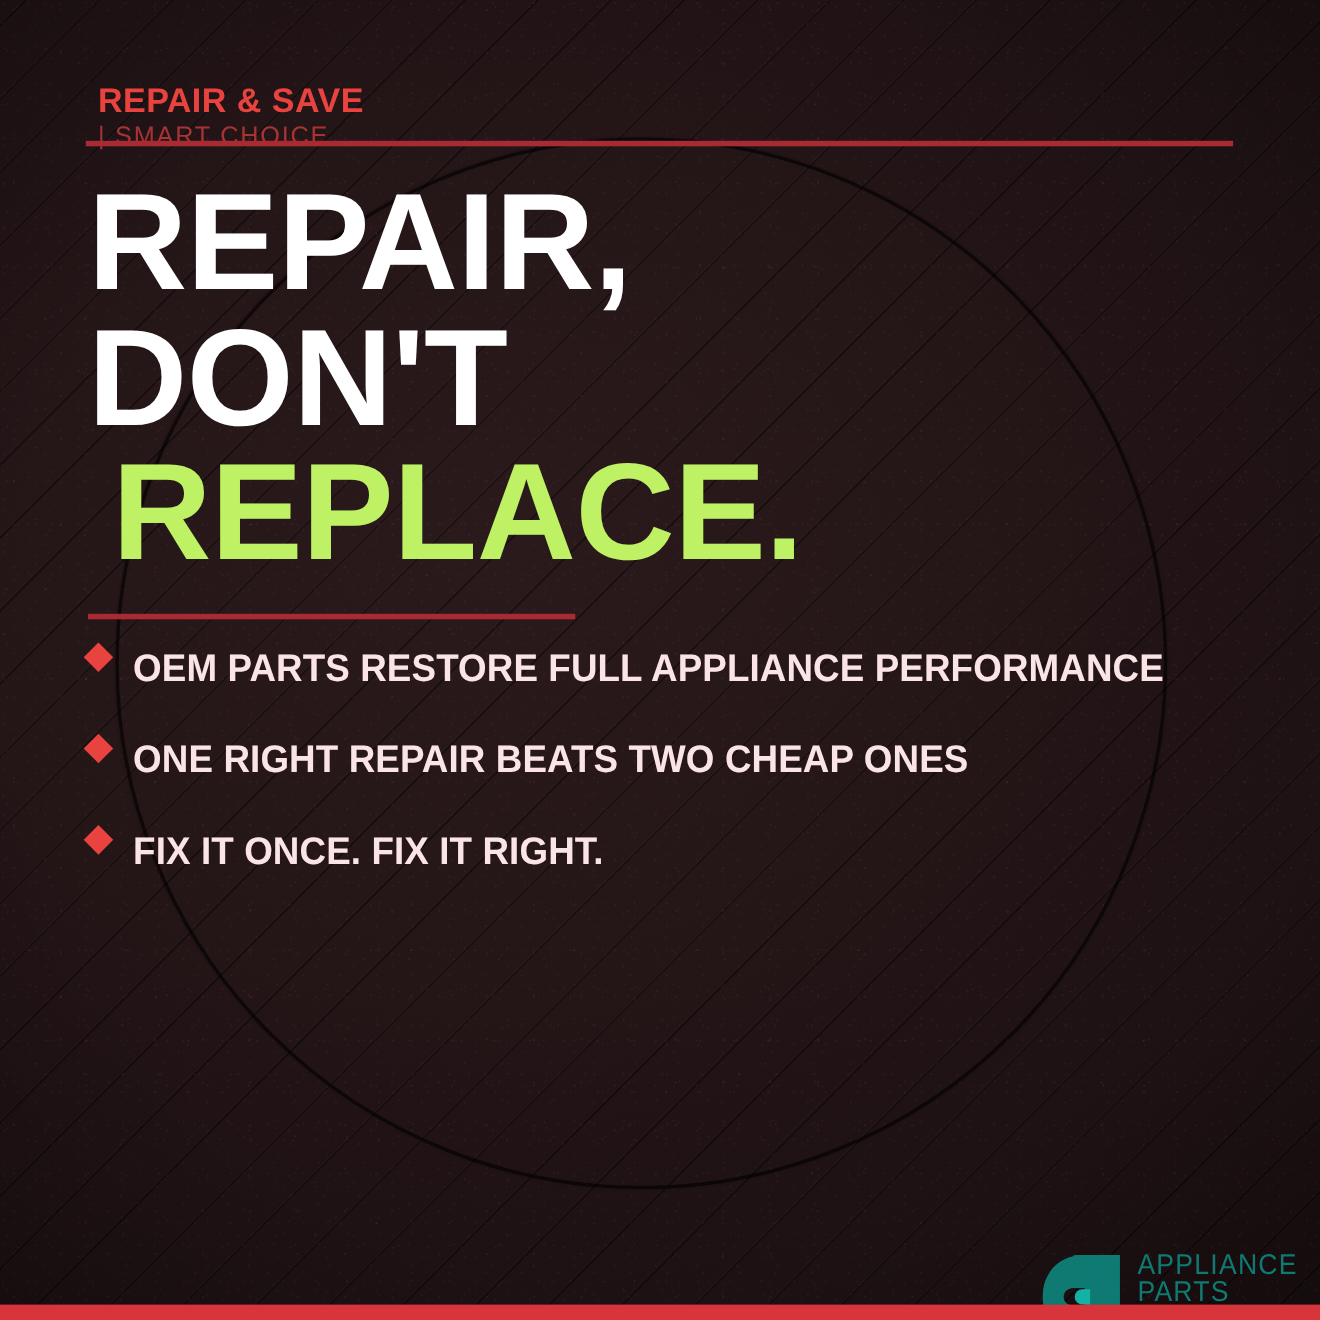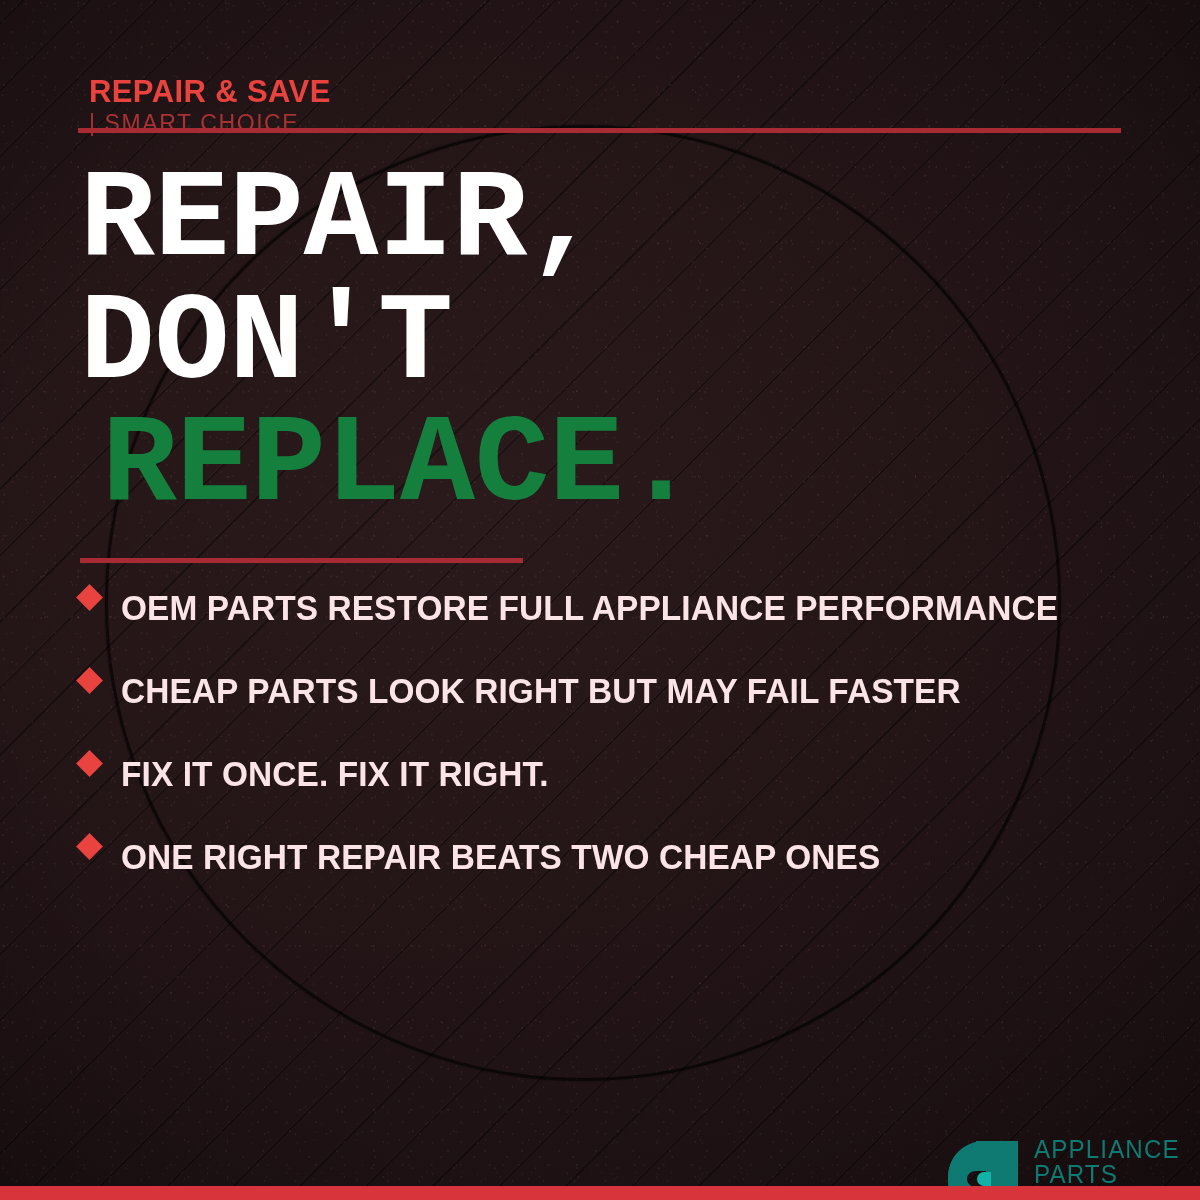--- a/index.html
+++ b/index.html
@@ -108,29 +108,29 @@
     width: 1043px;
     height: 5px;
     background: #a82a33;
   }
 
   
   .headline {
     position: absolute;
     left: 80px;
     top: 160px;
-    font-family: Liberation Mono, monospace;
+    font-family: Liberation Sans, sans-serif;
     font-weight: bold;
     font-size: 125px;
     line-height: 0.98;
     letter-spacing: -0.5px;
   }
   .hl-line { display: block; }
   .hl-white { color: #ffffff; }
-  .hl-red   { color: #15803d; padding-left: 22px; }
+  .hl-red   { color: #bef264; padding-left: 22px; }
 
   
   .rule-mid {
     position: absolute;
     left: 80px;
     top: 558px;
     width: 443px;
     height: 5px;
     background: #a82a33;
   }
@@ -229,33 +229,29 @@
 
   <div class="rule-mid"></div>
 
   <div class="bullets">
 
     <div class="bullet-row">
       <span class="bullet-diamond"></span>
       <span class="bullet-text">OEM PARTS RESTORE FULL APPLIANCE PERFORMANCE</span>
     </div>
 
+
     <div class="bullet-row">
       <span class="bullet-diamond"></span>
-      <span class="bullet-text">CHEAP PARTS LOOK RIGHT BUT MAY FAIL FASTER</span>
+      <span class="bullet-text">ONE RIGHT REPAIR BEATS TWO CHEAP ONES</span>
     </div>
 
     <div class="bullet-row">
       <span class="bullet-diamond"></span>
       <span class="bullet-text">FIX IT ONCE. FIX IT RIGHT.</span>
-    </div>
-
-    <div class="bullet-row">
-      <span class="bullet-diamond"></span>
-      <span class="bullet-text">ONE RIGHT REPAIR BEATS TWO CHEAP ONES</span>
     </div>
 
   </div>
 
   <div class="logo">
     <span class="logo-mark">
       <svg width="76" height="80" viewBox="0 0 76 80" aria-hidden="true">
         <path d="M46 2 H40 C18 2 2 17 2 40 C2 63 18 78 40 78 H46 V56 H56 V78 H72 V30 H40 V48 H30
                  C25 48 21 44.5 21 40 C21 35.5 25 32 30 32 H72 V2 Z" fill="#0E7A72"></path>
         <path d="M46 2 H40 C18 2 2 17 2 40 C2 63 18 78 40 78 H46 V56 H30 C22 56 14 49 14 40

